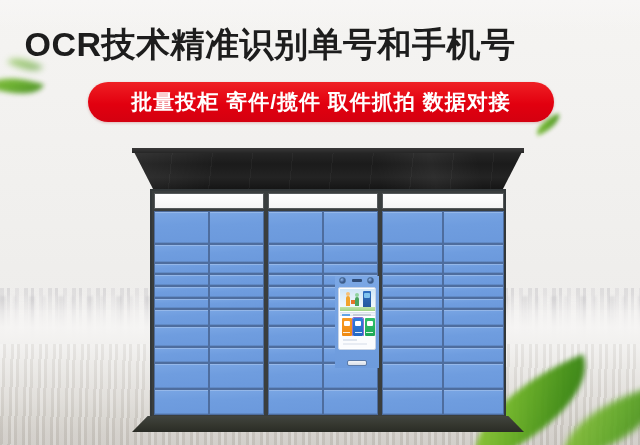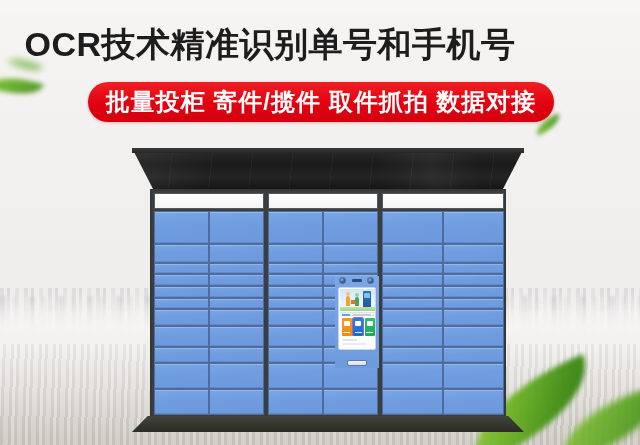--- a/index.html
+++ b/index.html
@@ -99,21 +99,21 @@
   }
   .banner {
     position:absolute; left:88px; top:82px;
     width:466px; height:40px;
     border-radius:20px;
     background:linear-gradient(180deg,#ef2024 0%,#e2000f 55%,#d40010 100%);
     display:flex; align-items:center; justify-content:center;
     box-shadow:0 1px 3px rgba(160,0,10,.25);
   }
   .banner-text {
-    color:#fff; font-size:24px; font-weight:bold;
+    color:#fff; font-size:21px; font-weight:bold;
     letter-spacing:1px; white-space:nowrap;
     line-height:40px;
   }
 
   
   .cabinet { position:absolute; left:132px; top:148px; width:392px; height:284px; }
 
   .canopy {
     position:absolute; left:0px; top:0px; width:392px; height:42px;
     background:linear-gradient(180deg,#2a2a2a 0%,#1b1b1b 38%,#232323 70%,#141414 100%);

